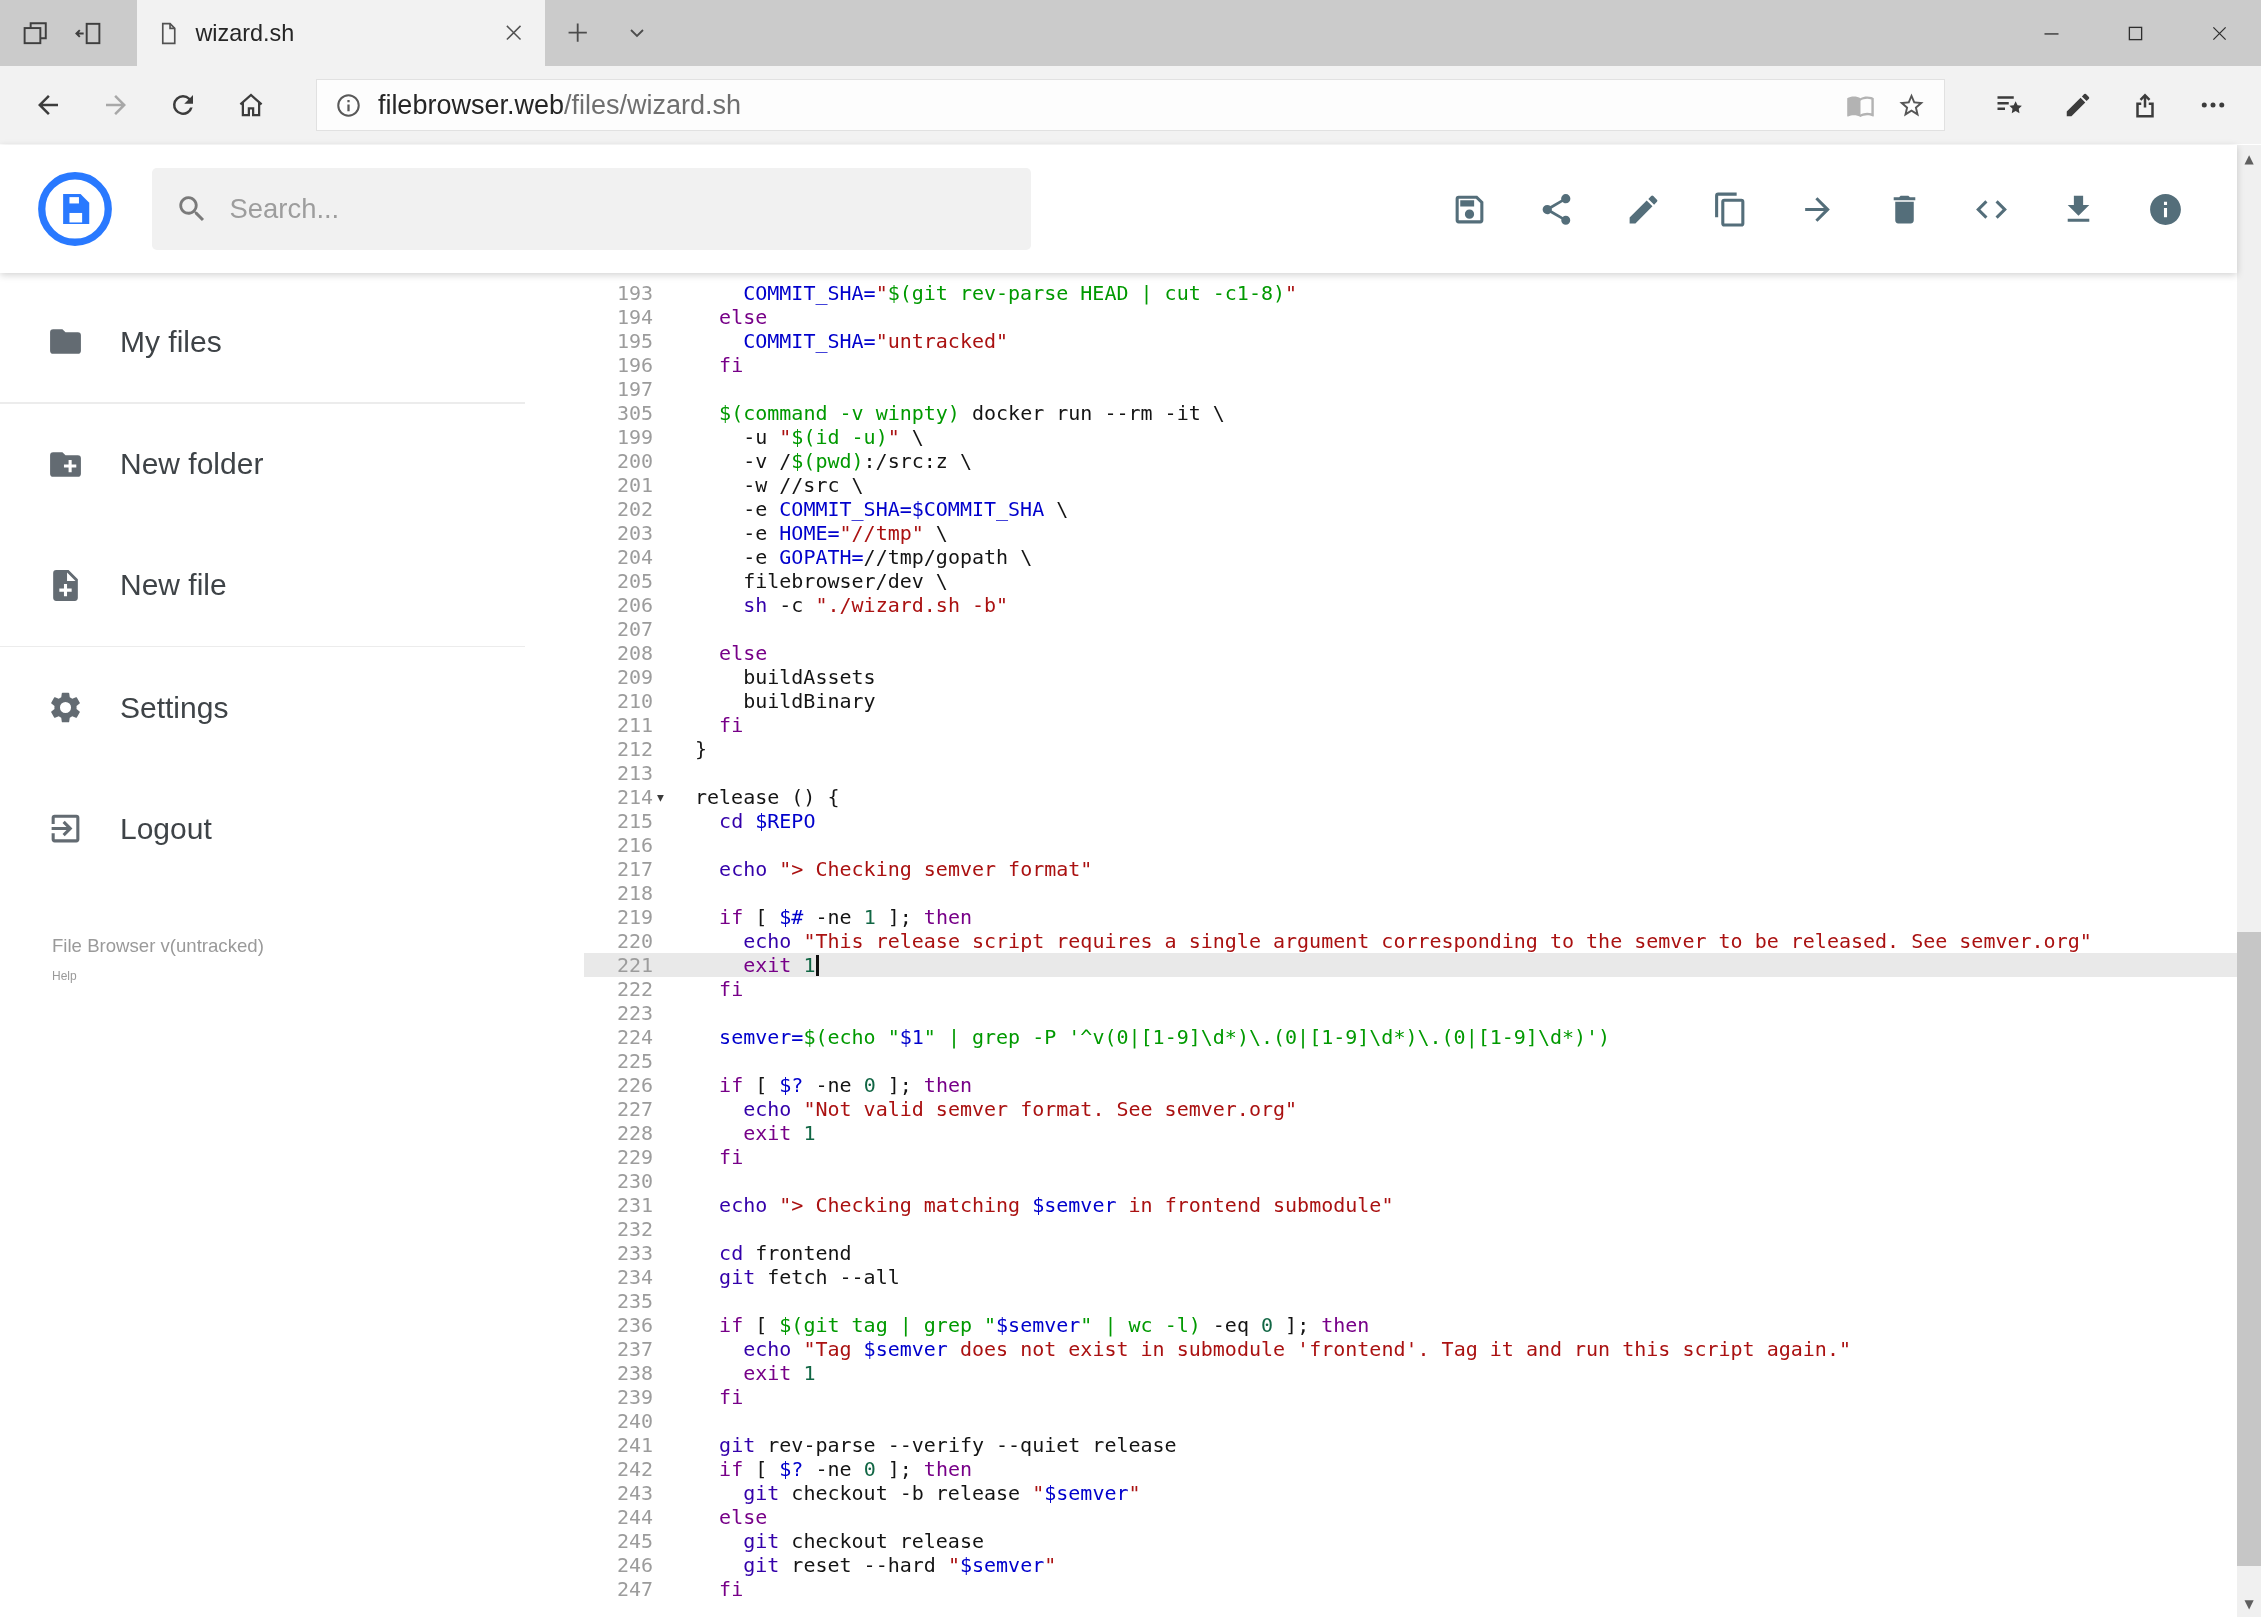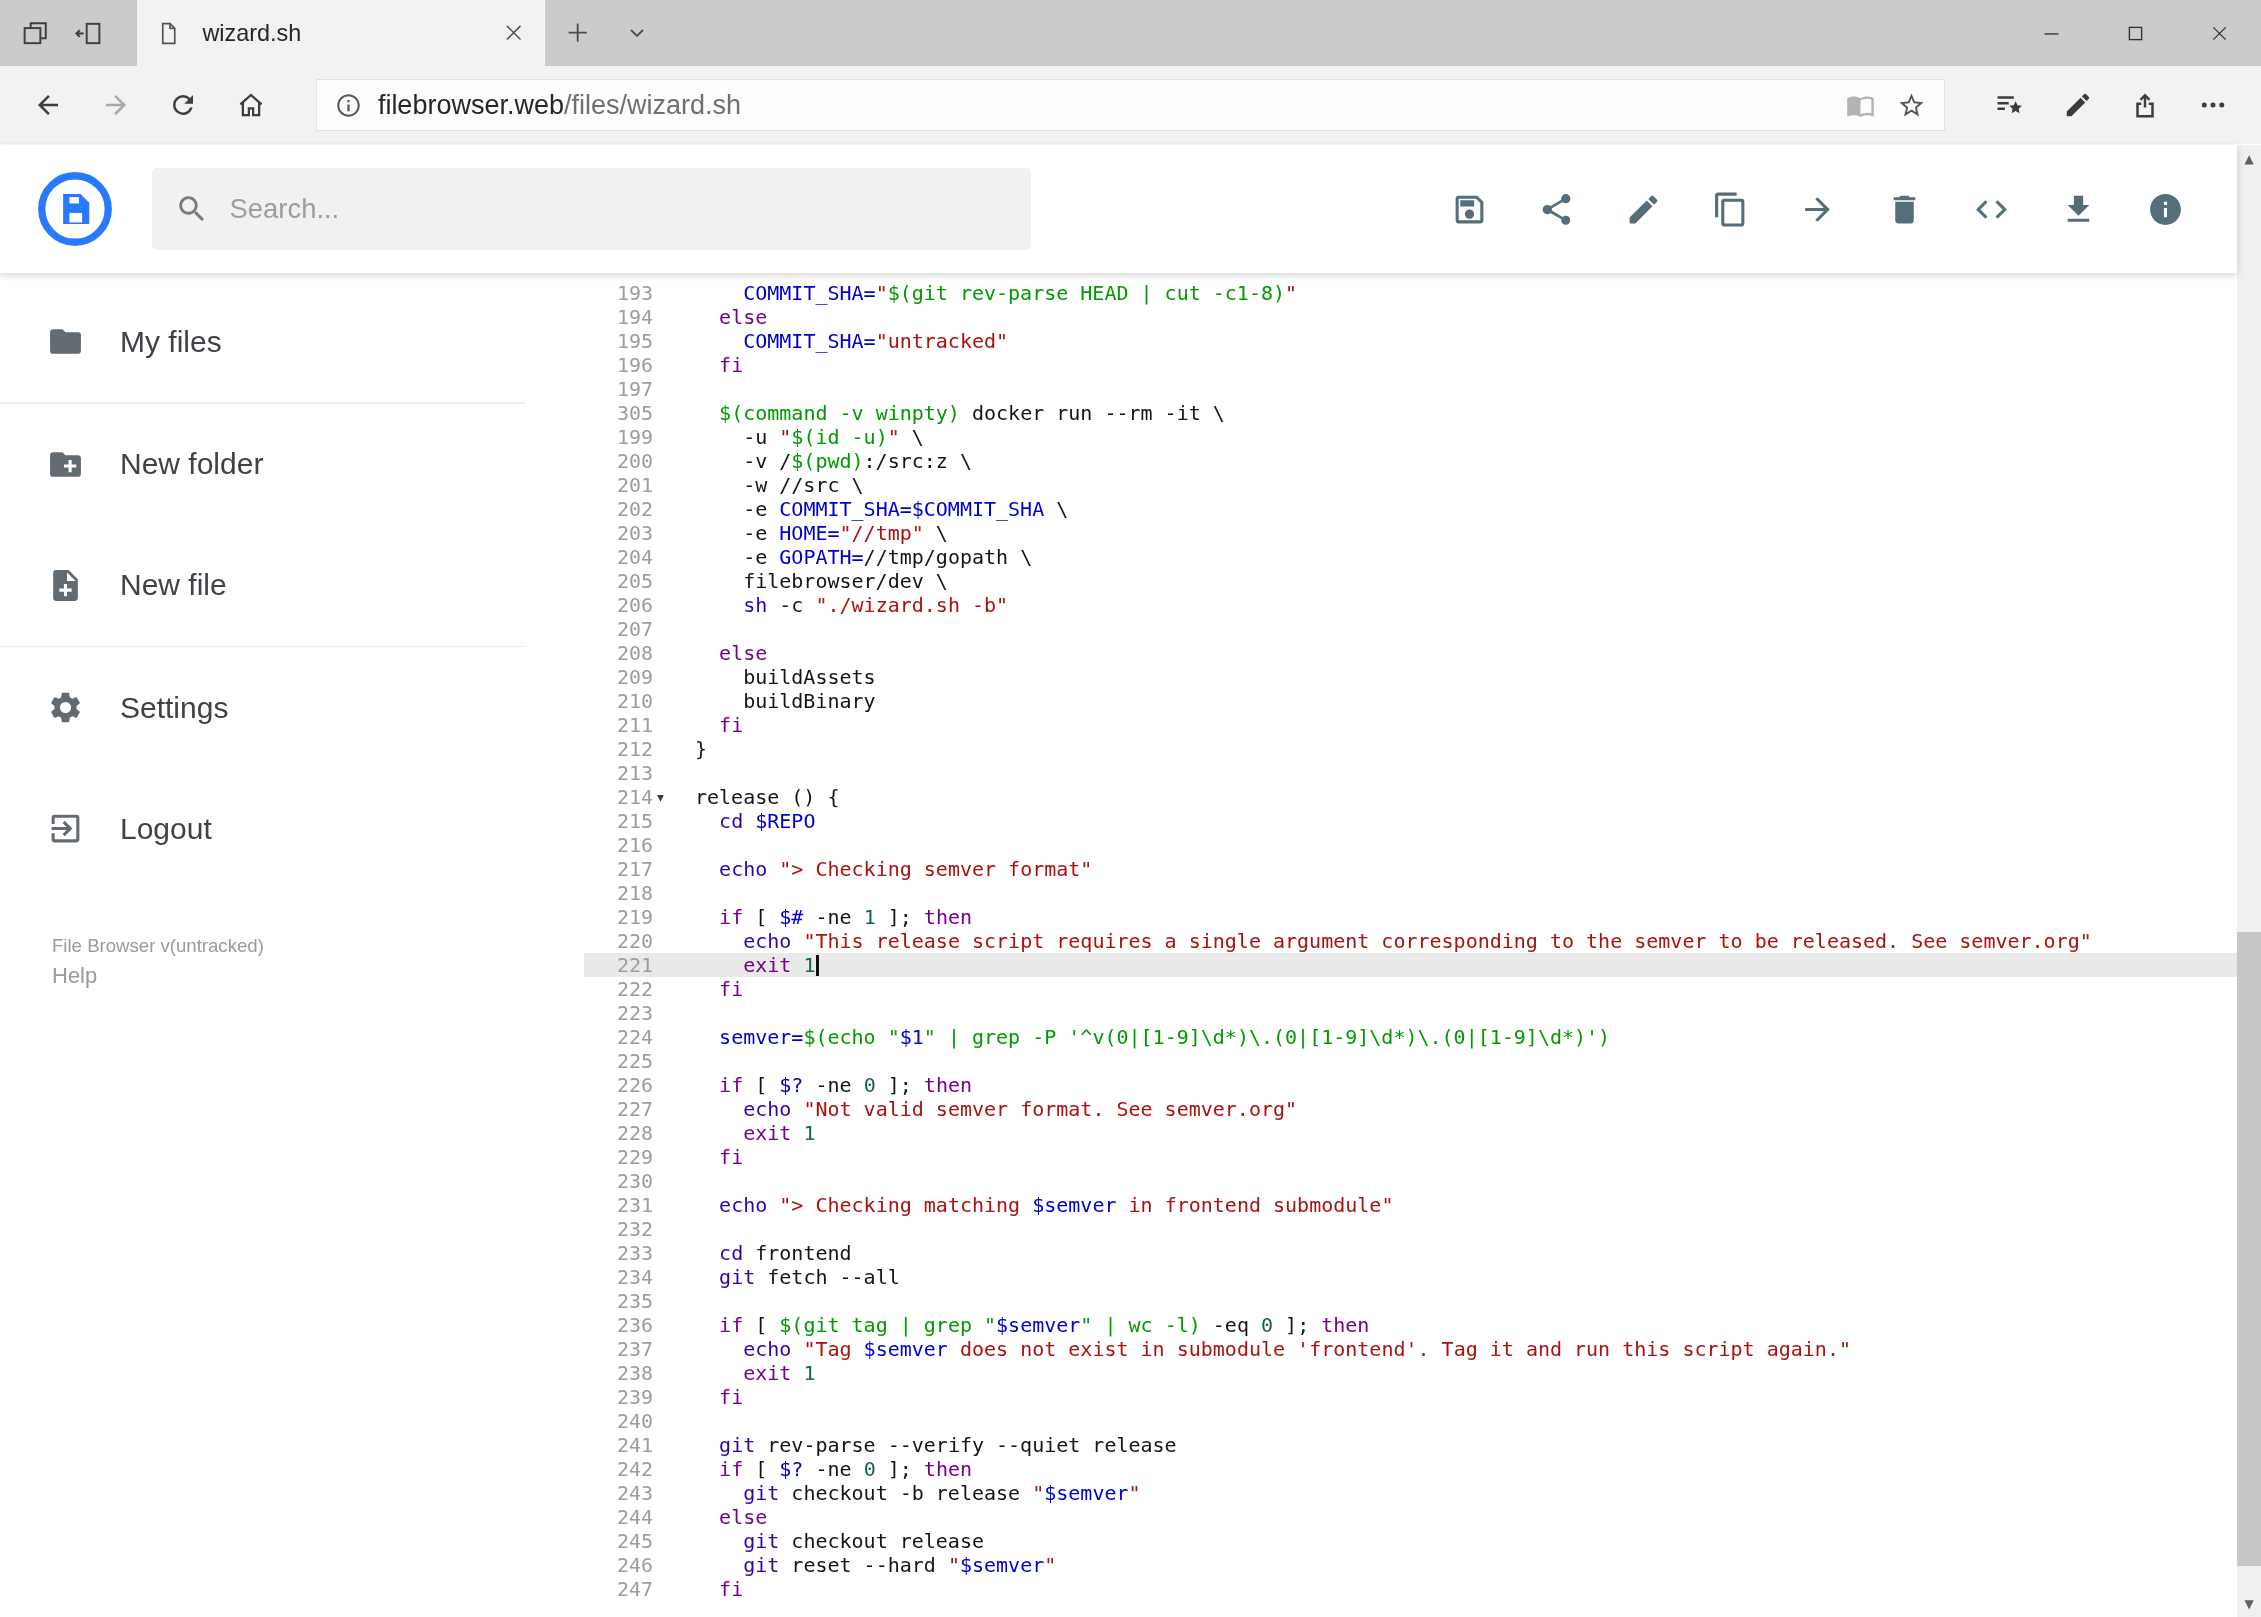--- a/index.html
+++ b/index.html
@@ -9,21 +9,21 @@
     font-family:"Liberation Sans","DejaVu Sans",sans-serif;
     -webkit-font-smoothing:antialiased;
   }
   svg { display:block; }
   [data-icon] svg, .tb-icon svg, .nav-btn svg, .url-icon svg, .tool-icon svg, .side-icon svg { width:100%; height:100%; }
 
   
   .tabbar { height:66px; background:#cbcbcb; display:flex; align-items:stretch; }
   .tb-left { display:flex; align-items:center; gap:24px; padding:0 21px; }
   .tb-icon { width:29px; height:29px; color:#3e3e3e; }
-  .tab { width:408px; margin-left:13px; background:#f2f2f2; display:flex; align-items:center; padding:0 19.4px; gap:21px; }
+  .tab { width:408px; margin-left:13px; background:#f2f2f2; display:flex; align-items:center; padding:0 19.4px; gap:14px; }
   .tab-doc { width:25px; height:25px; color:#525252; }
   .tab-title { flex:1; font-size:23.4px; color:#262626; white-space:nowrap; overflow:hidden; }
   .tab-close { width:23.4px; height:23.4px; color:#525252; cursor:pointer; }
   .tab-new, .tab-dd { display:flex; align-items:center; justify-content:center; }
   .tab-new { width:65px; } .tab-dd { width:53px; }
   .tb-plus { width:27.4px; height:27.4px; color:#4c4c4c; }
   .tb-dd-ic { width:24px; height:24px; color:#4c4c4c; }
   .tb-spacer { flex:1; }
   .win-controls { display:flex; }
   .win-btn { width:84px; height:66px; display:flex; align-items:center; justify-content:center; color:#2f2f2f; cursor:pointer; }
@@ -59,21 +59,21 @@
   .tool-icon { width:37px; height:37px; color:#546e7a; cursor:pointer; }
 
   .main { display:flex; height:1345px; }
   .sidebar { width:584px; position:relative; padding-top:8px; }
   .side-item { height:121px; display:flex; align-items:center; padding-left:47px; gap:36px; cursor:pointer; }
   .side-icon { width:37px; height:37px; color:#636b72; }
   .side-label { font-size:30px; color:#3e4347; }
   .side-div { height:1.6px; width:525px; background:#ececec; }
   .side-foot { position:absolute; left:52px; top:658px; }
   .foot-version { font-size:18.6px; color:#9a9a9a; line-height:30px; }
-  .foot-help { font-size:22px; color:#9a9a9a; line-height:30px; cursor:pointer; }
+  .foot-help { font-size:12px; color:#9a9a9a; line-height:30px; cursor:pointer; }
 
   
   .editor { flex:1; padding-top:8px; overflow:hidden;
     font-family:"DejaVu Sans Mono","Liberation Mono",monospace; font-size:20px; color:#141414; }
   .cm-row { display:flex; height:24px; line-height:24px; white-space:pre; }
   .cm-row.active { background:#e9e9e9; }
   .cm-gutter { width:90px; min-width:90px; display:flex; justify-content:flex-end; color:#9c9c9c; }
   .fold { width:21px; padding-left:4px; font-size:13.7px; color:#3b3b3b; font-family:"DejaVu Sans",sans-serif; }
   .cm-code { padding-left:21px; }
   .t-k { color:var(--ck);text-align:right; } .t-s { color:var(--cs); } .t-v { color:var(--cv); }

